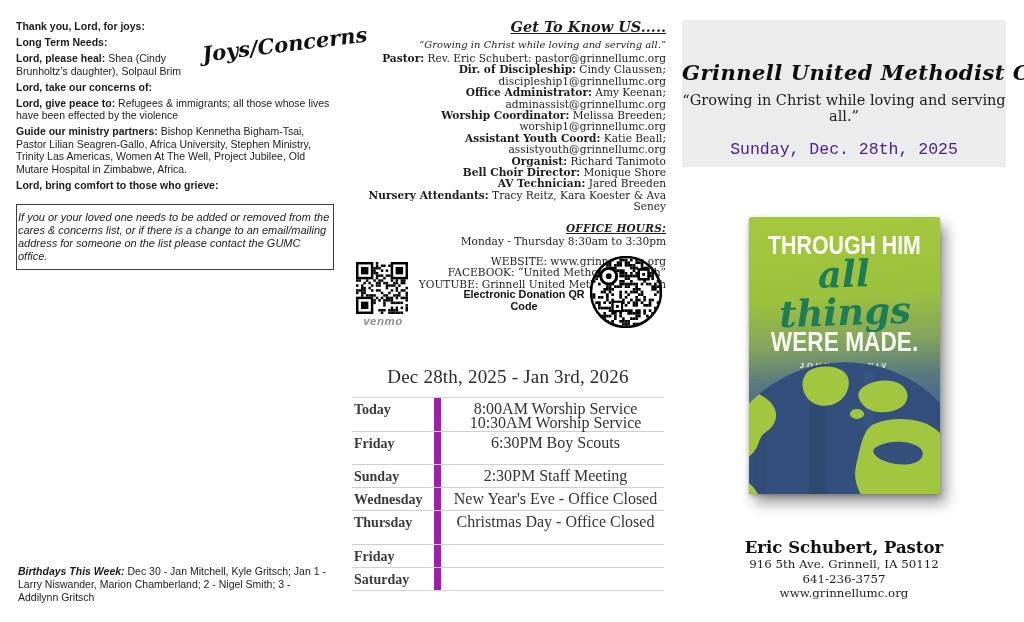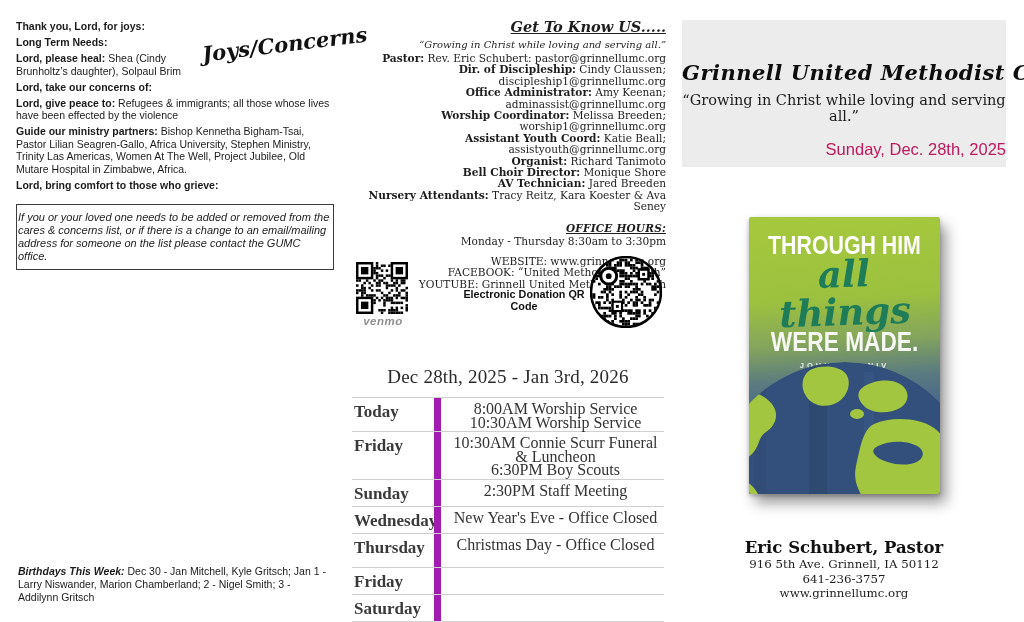--- a/index.html
+++ b/index.html
@@ -41,28 +41,28 @@
   #venmo-label { margin-top:1px; font-family:"Liberation Sans", sans-serif; font-weight:700; font-style:italic;
                  font-size:11.5px; color:#8f8f8f; letter-spacing:.5px; }
   #qr-caption { position:absolute; left:110px; top:32px; width:128px;
                 font-family:"Liberation Sans", sans-serif; font-weight:700; font-size:10.8px; line-height:12px; text-align:center; color:#111; }
   #donation-qr { position:absolute; right:4px; top:0px; width:72px; height:72px; }
   
   #schedule { position:absolute; left:352px; top:366px; width:312px; font-family:Liberation Serif, serif; }
   #schedule-title { text-align:center; font-size:19px; color:#2b2b2b; letter-spacing:.2px; }
   #sched-table { margin-top:9px; border-bottom:1px solid #d6d6d6; }
   .sched-row { display:flex; border-top:1px solid #d0d0d0; }
-  .sched-day { width:82px; flex:none; padding:4px 4px 2px 2px; font-weight:700; font-size:17px; color:#3a3a3a; }
+  .sched-day { width:82px; flex:none; padding:4px 4px 2px 2px; font-weight:700; font-size:14px; color:#3a3a3a; }
   .sched-events { flex:1; border-left:7px solid #a21caf; padding:4px 2px 2px 8px; font-size:16px; line-height:13.5px; color:#333;text-align:center; }
   
   #masthead { position:absolute; left:682px; top:20px; width:324px; height:147px; background:#ececec; text-align:center; }
   #church-name { margin-top:40px; font-family:"DejaVu Serif", cursive, serif; font-style:italic; font-weight:700;
                  font-size:21px; color:#0d0d0d; letter-spacing:.5px; white-space:nowrap; }
   #church-tagline { margin-top:7px; font-family:"DejaVu Serif", serif; font-size:14.5px; color:#1c1c1c; }
-  #service-date { margin-top:16px; font-family:Liberation Sans, sans-serif; font-size:16.5px; color:#be185d;text-align:right; }
+  #service-date { margin-top:16px; font-family:Liberation Mono, monospace; font-size:16.5px; color:#4c1d95; }
   
   #poster { position:absolute; left:749px; top:217px; width:191px; height:277px; overflow:hidden;
             background:linear-gradient(176deg,#a5c83d 0%, #9cc13e 30%, #85a55c 45%, #5a7a80 58%, #45638e 72%, #35527e 100%);
             box-shadow:6px 9px 14px rgba(30,30,30,.45), 0 2px 4px rgba(0,0,0,.25);
             border-radius:2px; text-align:center; }
   #poster-line1 { margin-top:16px; color:#fdfdfb; font-weight:700; font-size:26px; line-height:24px;
                   transform:scaleX(.82); letter-spacing:0; font-family:"Liberation Sans", sans-serif; }
   #poster-line2 { margin-top:-2px; font-family:"DejaVu Serif", cursive, serif; font-style:italic; font-weight:700;
                   font-size:37px; line-height:38px; color:#1e7d58; transform:rotate(-2deg); }
   #poster-line3 { margin-top:-2px; color:#f6f8f4; font-weight:700; font-size:27px; line-height:26px;
@@ -617,21 +617,20 @@
       <div class="sched-row" style="min-height: 34px;">
         <div class="sched-day">Today</div>
         <div class="sched-events">
           <div>8:00AM Worship Service</div>
           <div>10:30AM Worship Service</div>
         </div>
       </div>
       <div class="sched-row" style="min-height: 33px;">
         <div class="sched-day">Friday</div>
         <div class="sched-events">
-          <div>10:30AM Connie Scurr Funeral &amp; Luncheon</div>
           <div>6:30PM Boy Scouts</div>
         </div>
       </div>
       <div class="sched-row" style="min-height: 23px;">
         <div class="sched-day">Sunday</div>
         <div class="sched-events">
           <div>2:30PM Staff Meeting</div>
         </div>
       </div>
       <div class="sched-row" style="min-height: 21px;">

